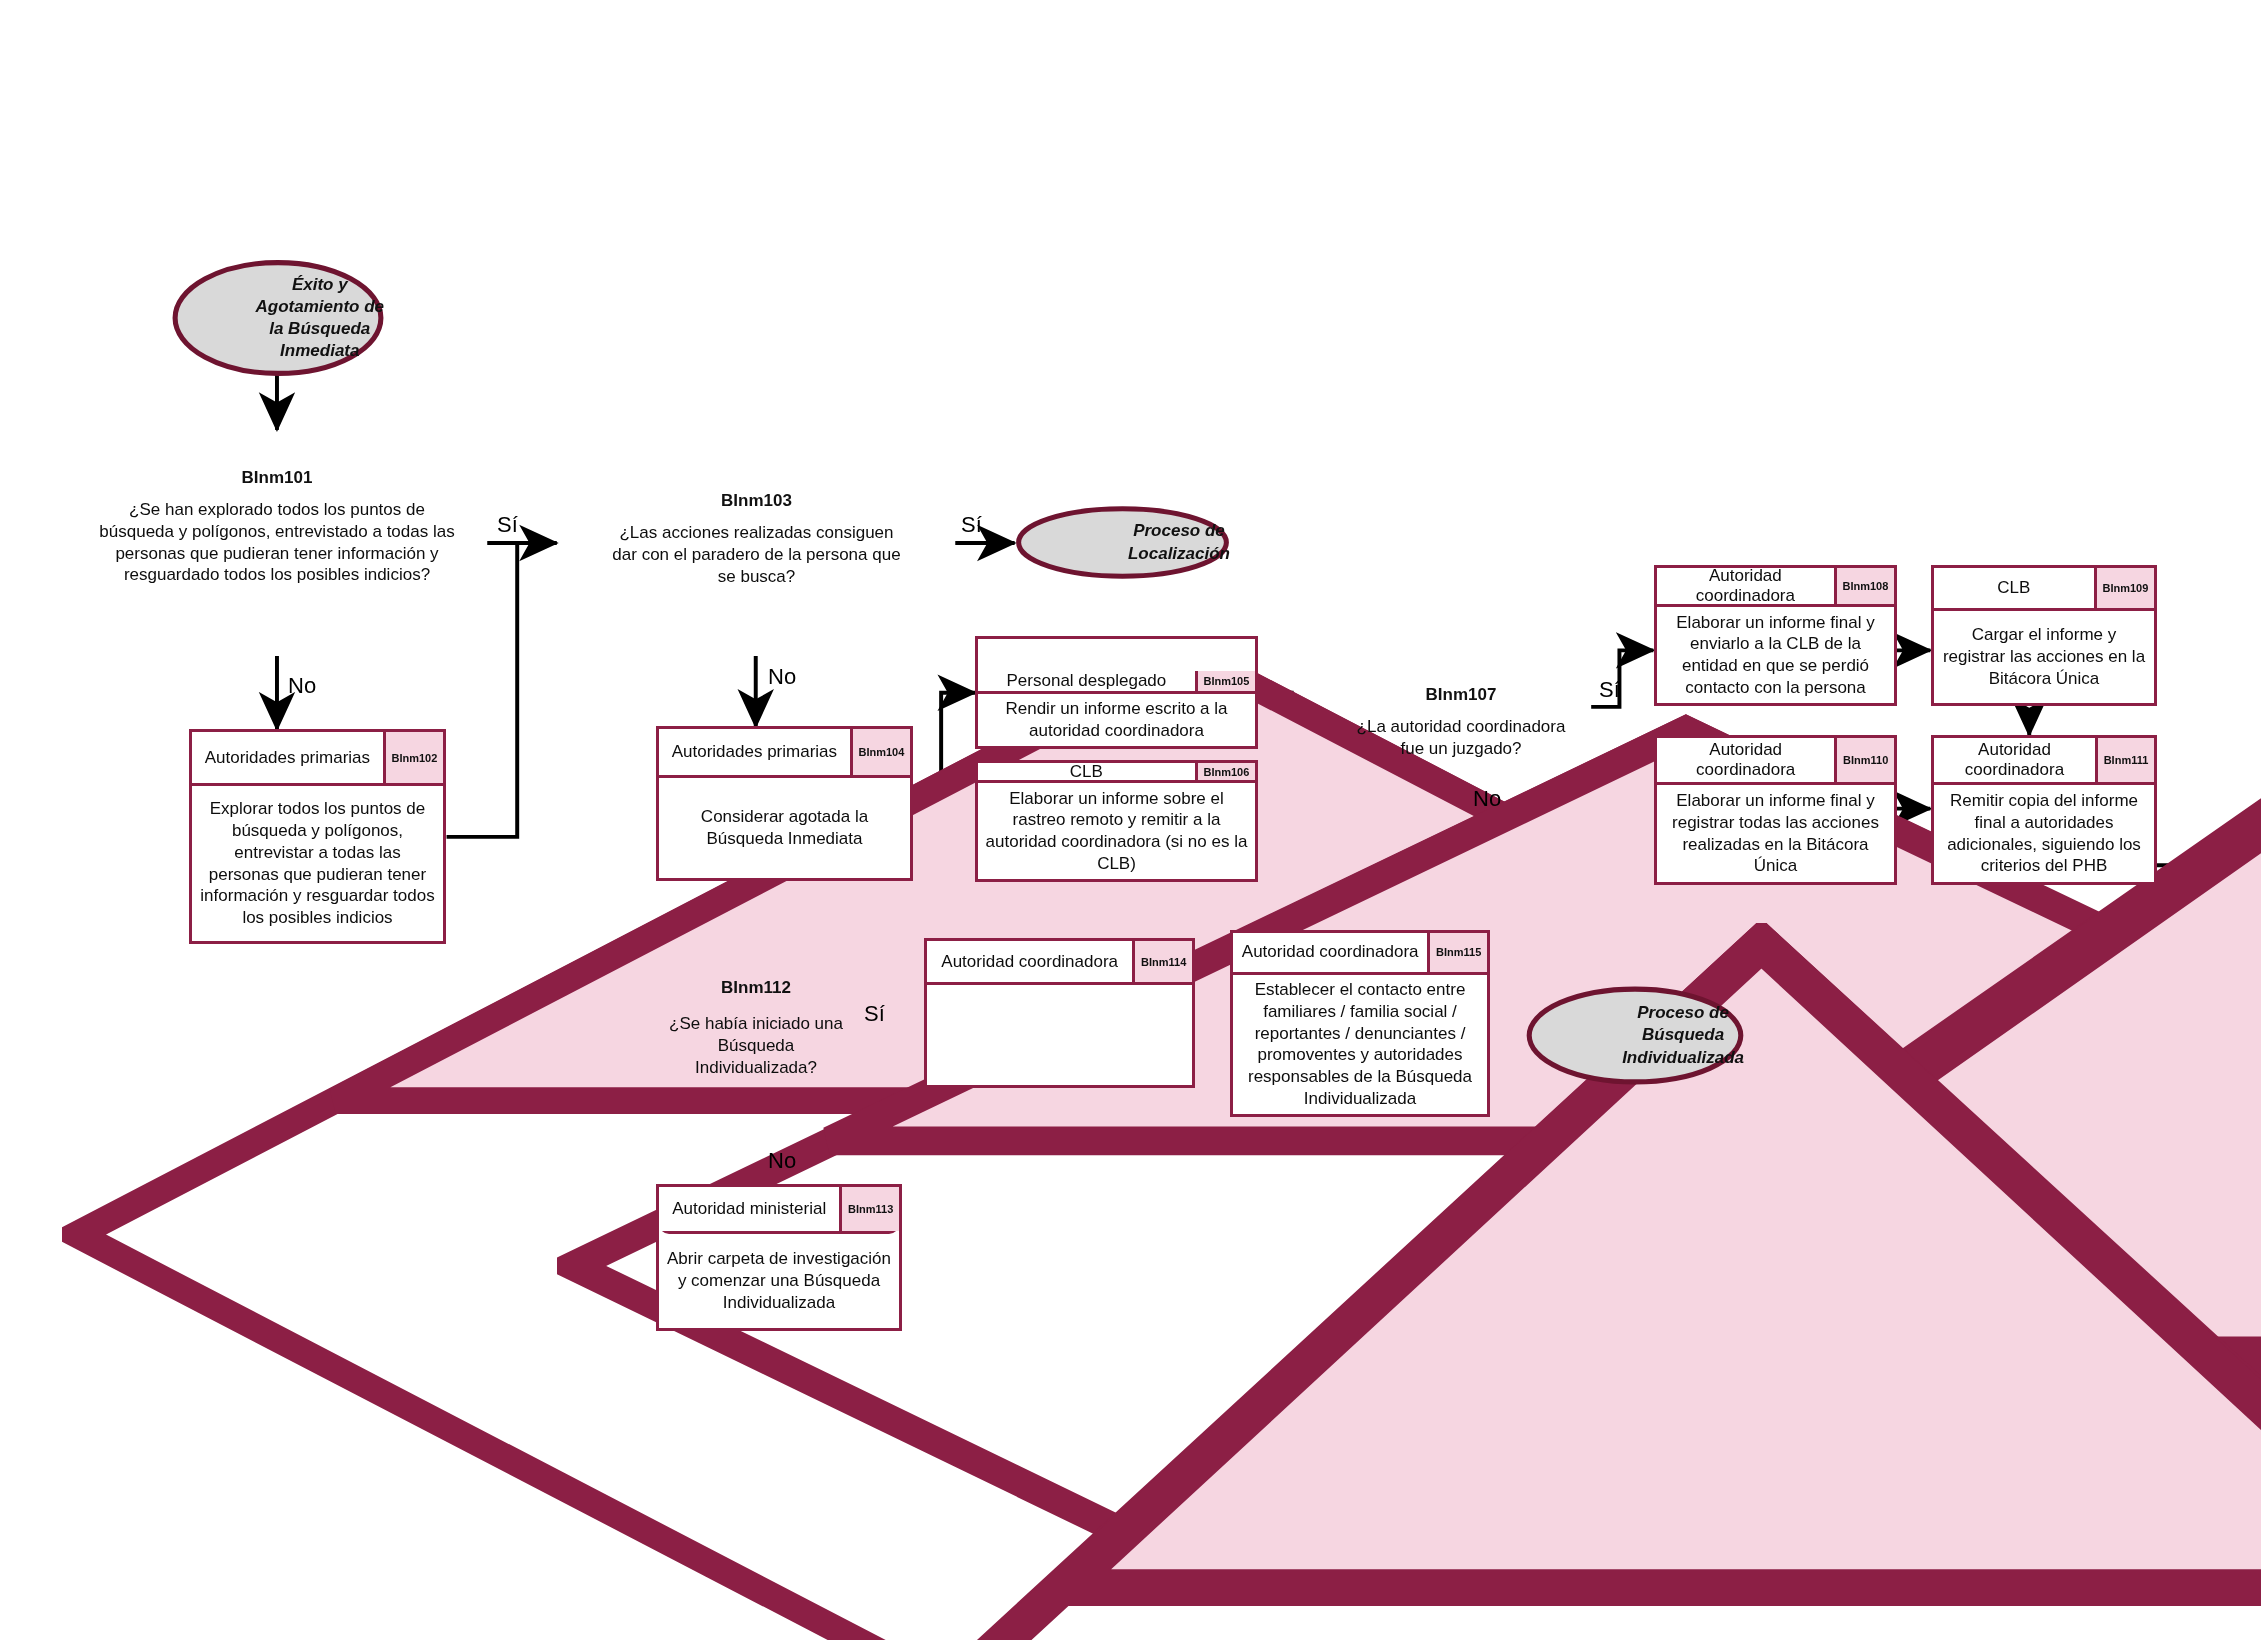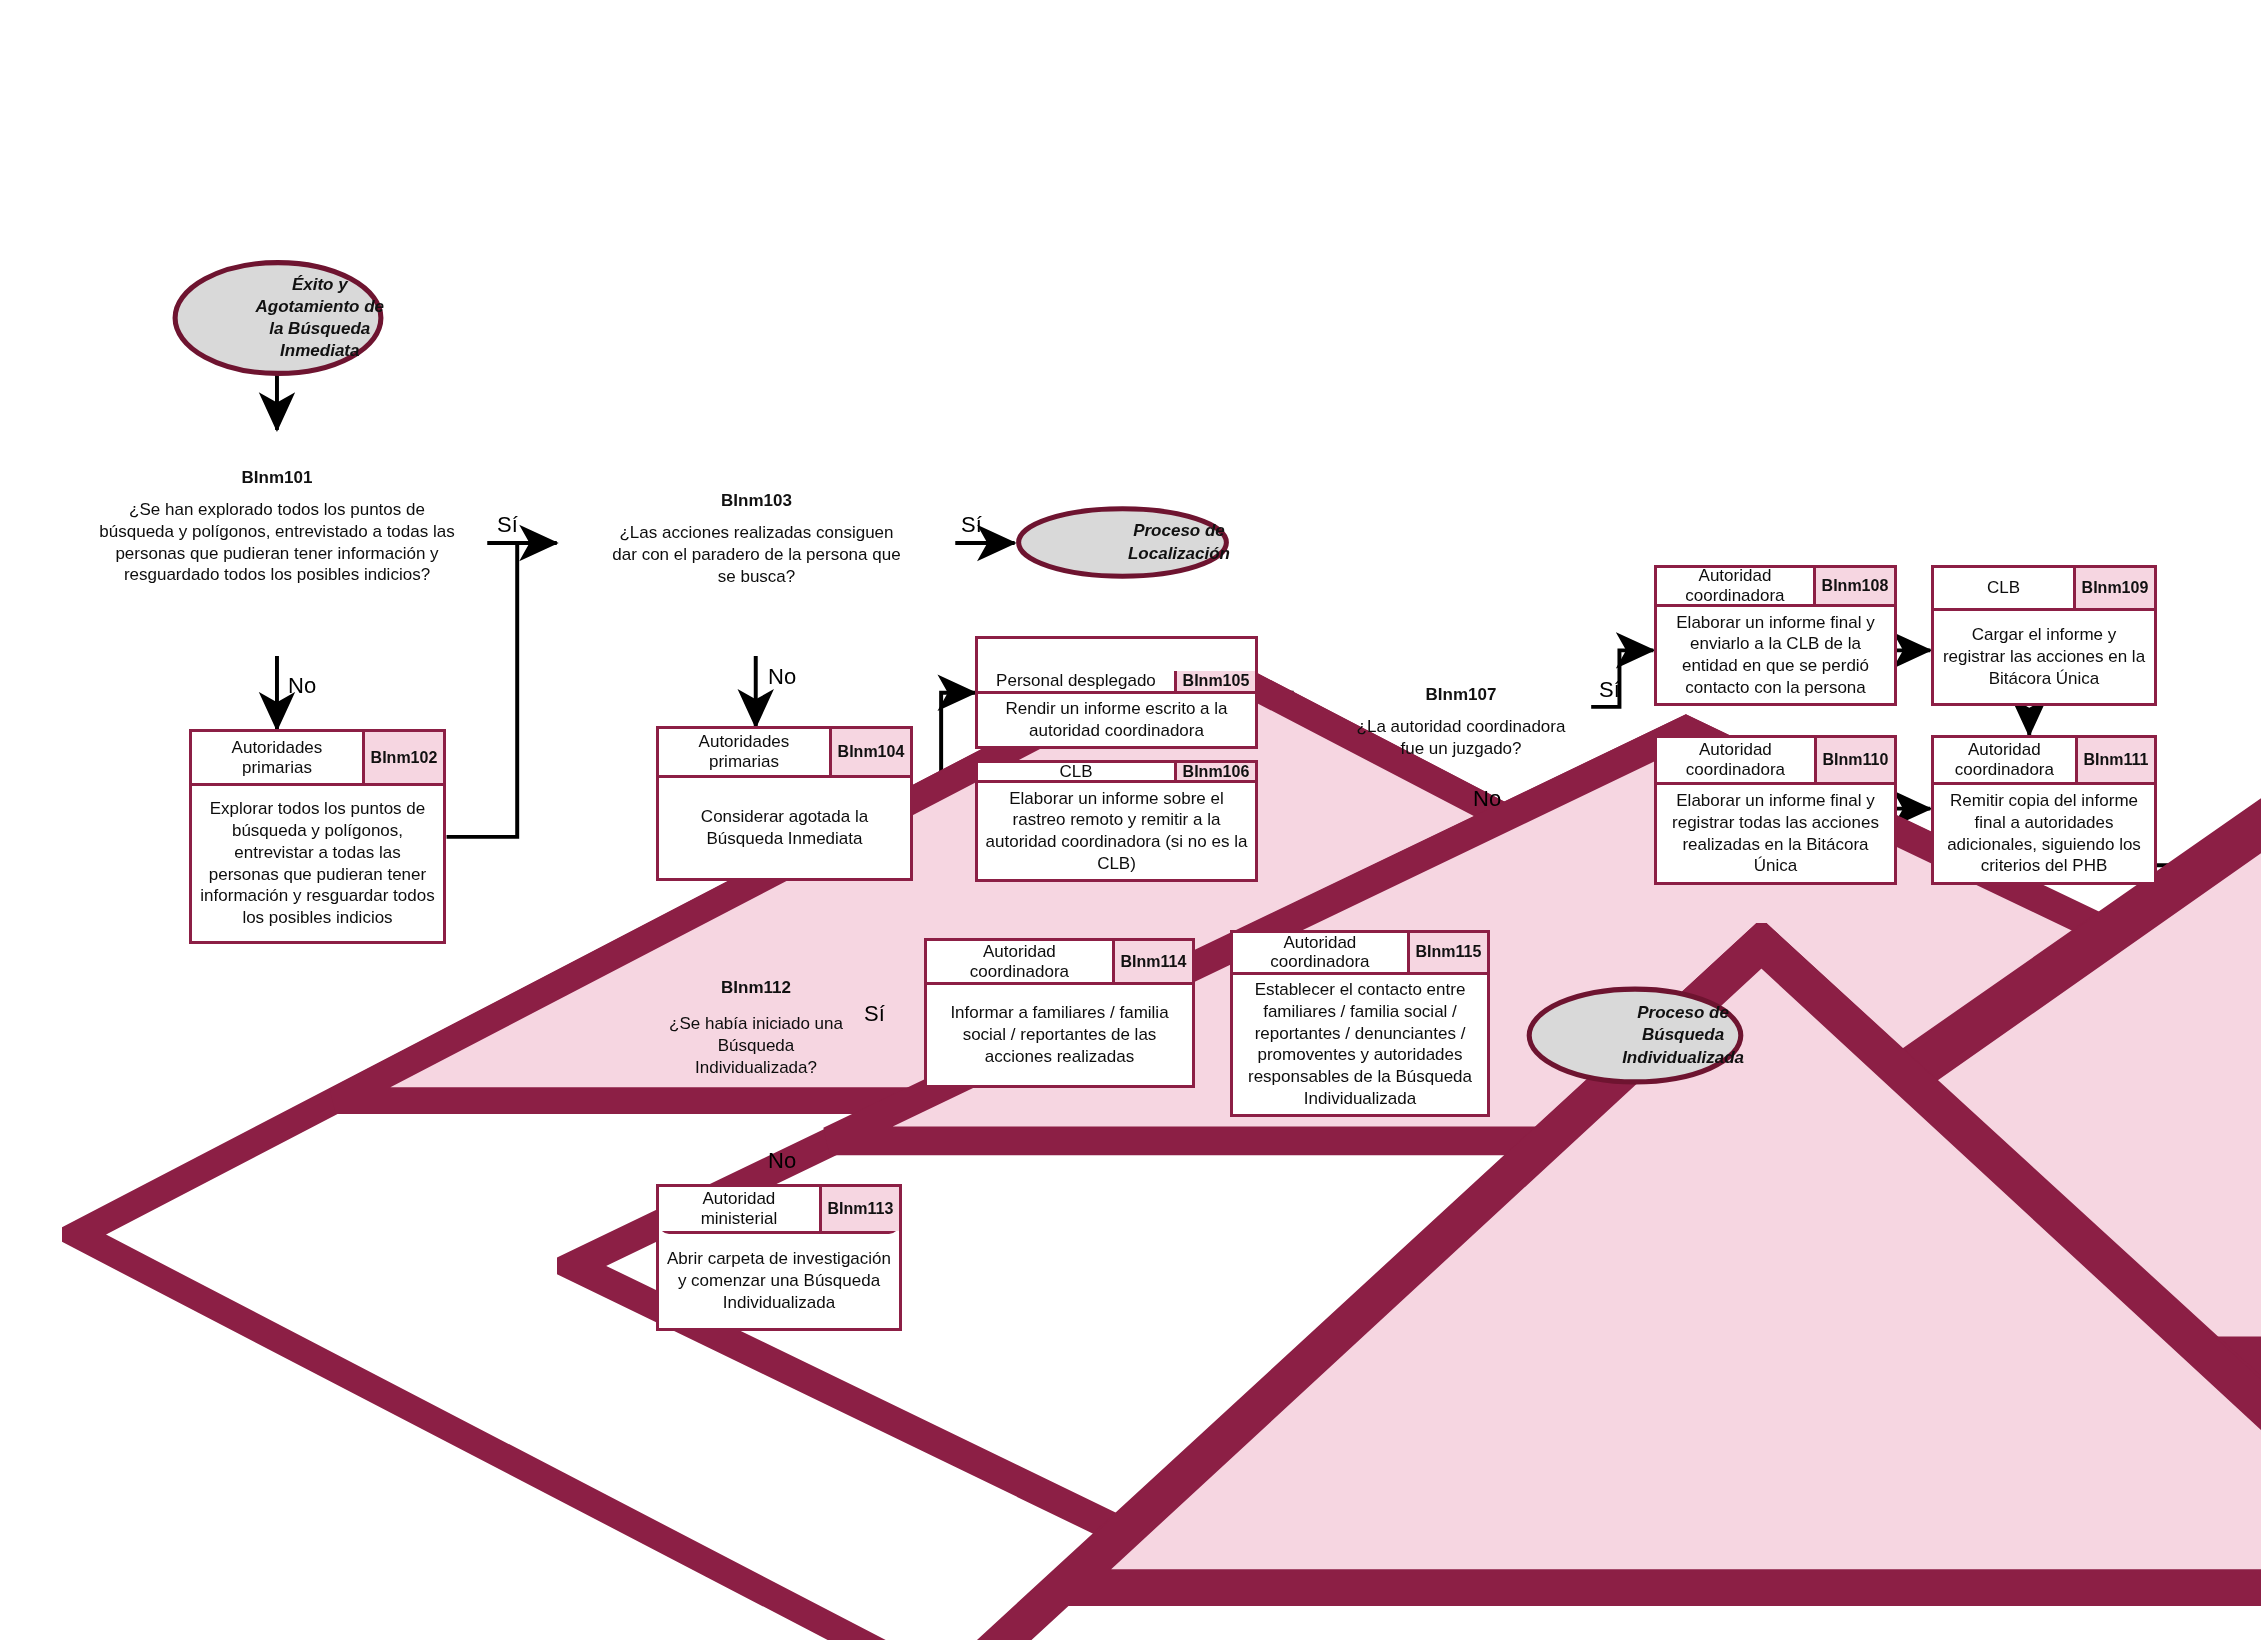--- a/index.html
+++ b/index.html
@@ -6,21 +6,21 @@
   body{font-family:"Liberation Sans", sans-serif;}
   #stage{position:relative;width:2261px;height:1641px;background:#fff;overflow:hidden;}
   svg{position:absolute;left:0;top:0;width:2261px;height:1641px;}
   .nd{position:absolute;box-sizing:border-box;}
   
   .pbox{border:3.4px solid #8C1F45;background:#ffffff;display:flex;flex-direction:column;}
   .pbox .hdr{display:flex;flex-direction:row;border-bottom:3.4px solid #8C1F45;min-height:0;}
   .pbox .role{flex:1;display:flex;align-items:center;justify-content:center;text-align:center;
       padding:3.4px 4.5px;font-size:17px;color:#0d0d0d;line-height:1.15;background:#fff;}
   .pbox .code{background:#F6D6E1;border-left:3.4px solid #8C1F45;display:flex;align-items:center;
-      justify-content:center;font-size:16px;font-weight:bold;color:#111;padding:3.4px 5.7px;white-space:nowrap;}
+      justify-content:center;font-size:11px;font-weight:bold;color:#111;padding:3.4px 5.7px;white-space:nowrap;}
   .pbox .body{flex:1;display:flex;align-items:center;justify-content:center;text-align:center;
       padding:4.5px 6.8px;font-size:17px;color:#0d0d0d;line-height:1.28;}
   
   .dia{position:absolute;}
   .dia .dcode{position:absolute;left:0;right:0;text-align:center;font-size:17px;font-weight:bold;color:#111;}
   .dia .dtext{position:absolute;left:0;right:0;text-align:center;font-size:17px;color:#0d0d0d;line-height:1.28;}
   
   .ovl{position:absolute;display:flex;align-items:center;justify-content:flex-end;text-align:center;}
   .ovl span{position:relative;z-index:2;font-size:17px;font-weight:bold;font-style:italic;color:#111;line-height:1.3;}
   .lbl{position:absolute;font-size:22px;color:#000000;white-space:nowrap;}
@@ -212,21 +212,20 @@
     <div class="dtext" style="top:90px;padding:0 33px;">¿Se había iniciado una Búsqueda Individualizada?</div>
   </div>
   <div class="lbl" style="left:864px;top:1001px;">Sí</div>
   <div class="lbl" style="left:768px;top:1148px;">No</div>
 
   <div class="pbox nd" style="left:924px;top:938px;width:271px;height:150px;">
     <div class="hdr" style="height:41px;">
       <div class="role">Autoridad coordinadora</div>
       <div class="code">BInm114</div>
     </div>
-    <div class="body">Informar a familiares / familia social / reportantes de las acciones realizadas</div>
   </div>
 
   <div class="pbox nd" style="left:1230px;top:930px;width:260px;height:187px;">
     <div class="hdr" style="height:41px;">
       <div class="role">Autoridad coordinadora</div>
       <div class="code">BInm115</div>
     </div>
     <div class="body">Establecer el contacto entre familiares / familia social / reportantes / denunciantes / promoventes y autoridades responsables de la Búsqueda Individualizada</div>
   </div>
 

